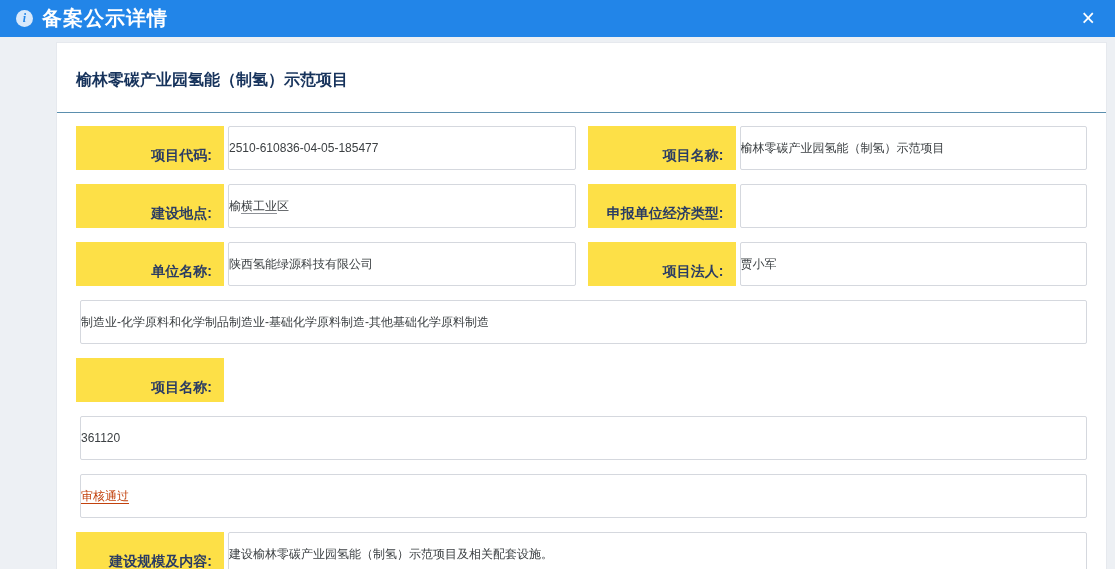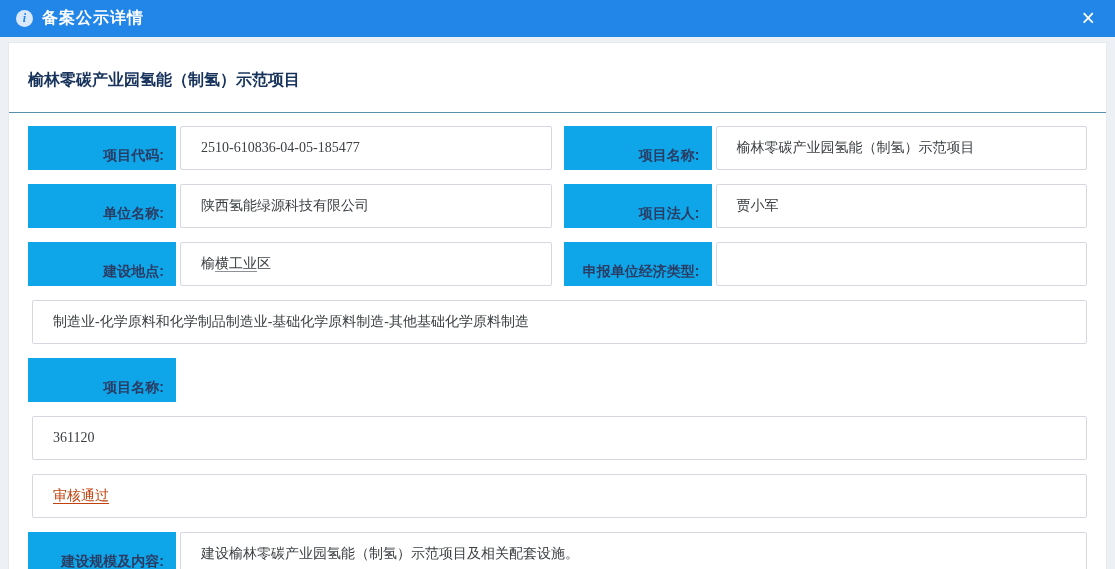--- a/index.html
+++ b/index.html
@@ -26,37 +26,38 @@
     font-weight: bold;
     font-style: italic;
     line-height: 17px;
     text-align: center;
     margin-right: 9px;
     flex: 0 0 auto;
     font-family: "Liberation Serif", "DejaVu Serif", serif;
   }
   .titlebar-text {
     color: #ffffff;
-    font-size: 16px;
+    font-size: 20px;
     font-weight: bold;
     letter-spacing: 1px;
   }
   .close-btn {
     margin-left: auto;
     color: #ffffff;
     font-size: 23px;
     line-height: 23px;
     font-weight: 300;
     cursor: pointer;
     padding: 0 4px;
   }
   
   .page {
     padding: 5px 8px 0 8px;
     height: calc(569px - 37px);
+    margin-left: 48px;
   }
   .card {
     background: #ffffff;
     height: 100%;
     border: 1px solid #e6e9ee;
     border-bottom: none;
     overflow: hidden;
   }
   .title-section {
     height: 70px;
@@ -79,46 +80,45 @@
   }
   .field {
     display: flex;
     flex: 1 1 0;
     min-width: 0;
   }
   .field-label {
     width: 148px;
     flex: 0 0 148px;
     height: 44px;
-    background: #0ea5e9;
+    background: #fde047;
     color: #2b3c63;
     font-size: 14px;
     font-weight: bold;
     display: flex;
     align-items: center;
     justify-content: flex-end;
     padding: 16px 12px 0 4px;
     white-space: nowrap;
   }
   .field-value {
     flex: 1 1 auto;
     min-width: 0;
     height: 44px;
     margin-left: 4px;
     background: #ffffff;
     border: 1px solid #d5d8de;
     border-radius: 2px;
     display: flex;
     align-items: center;
-    padding: 0 20px;
-    font-size: 14px;
+    padding: 0 0;
+    font-size: 12px;
     color: #3c4043;
     white-space: nowrap;
     overflow: hidden;
-    font-family: Liberation Serif, serif;
   }
   .spellcheck-underline {
     text-decoration: underline;
     text-decoration-color: #8d9096;
     text-underline-offset: 3px;
   }
   .status-pass {
     color: #c2410c;
     text-decoration: underline;
     text-underline-offset: 3px;
@@ -143,51 +143,51 @@
     <div class="form">
 
       <div class="row">
         <div class="field">
           <div class="field-label">项目代码:</div>
           <div class="field-value">2510-610836-04-05-185477</div>
         </div>
         <div class="field">
           <div class="field-label">项目名称:</div>
           <div class="field-value">榆林零碳产业园氢能（制氢）示范项目</div>
-        </div>
-      </div>
-
-      <div class="row">
-        <div class="field">
-          <div class="field-label">单位名称:</div>
-          <div class="field-value">陕西氢能绿源科技有限公司</div>
-        </div>
-        <div class="field">
-          <div class="field-label">项目法人:</div>
-          <div class="field-value">贾小军</div>
         </div>
       </div>
 
       <div class="row">
         <div class="field">
           <div class="field-label">建设地点:</div>
           <div class="field-value">
             <span>榆</span>
               <span class="spellcheck-underline">横工业</span>
               <span>区</span>
           </div>
         </div>
         <div class="field">
           <div class="field-label">申报单位经济类型:</div>
           <div class="field-value"></div>
         </div>
       </div>
 
       <div class="row">
         <div class="field">
+          <div class="field-label">单位名称:</div>
+          <div class="field-value">陕西氢能绿源科技有限公司</div>
+        </div>
+        <div class="field">
+          <div class="field-label">项目法人:</div>
+          <div class="field-value">贾小军</div>
+        </div>
+      </div>
+
+      <div class="row">
+        <div class="field">
           <div class="field-value">制造业-化学原料和化学制品制造业-基础化学原料制造-其他基础化学原料制造</div>
         </div>
       </div>
 
       <div class="row">
         <div class="field">
           <div class="field-label">项目名称:</div>
         </div>
       </div>
 

